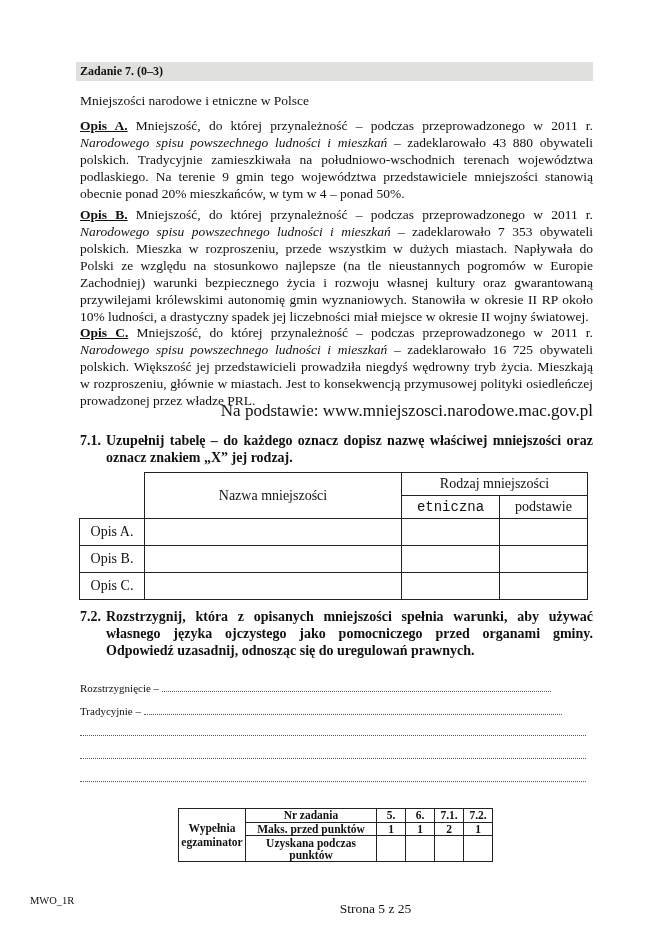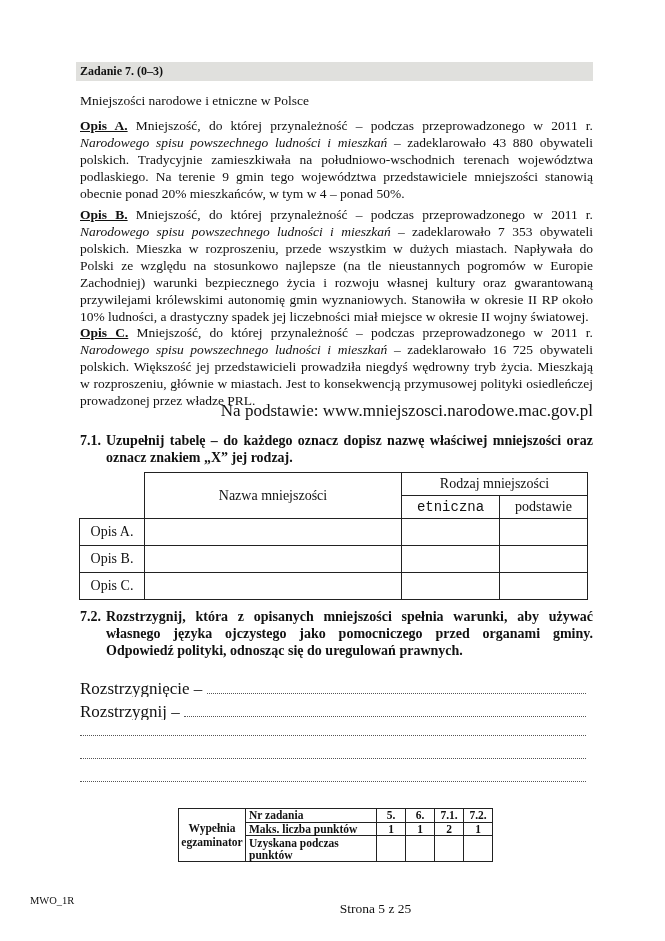--- a/index.html
+++ b/index.html
@@ -46,21 +46,21 @@
       border: 1px solid #222; padding: 0; text-align: center; vertical-align: middle;
       height: 22px;
     }
     table.answer td.blank { border: none; }
     table.answer td.rowlabel { width: 64px; height: 26px; }
     table.answer td.name-head { width: 256px; }
     table.answer td.eth { width: 97px; font-family: Liberation Mono, monospace; }
     table.answer td.nar { width: 87px; }
 
     .line {
-      left: 80px; width: 506px; font-size: 17px; line-height: 17px; white-space: nowrap; overflow: hidden;
+      left: 80px; width: 506px; font-size: 11px; line-height: 17px; white-space: nowrap; overflow: hidden;
     }
     .line .dots {
       display: inline-block; vertical-align: baseline; border-bottom: 1px dotted #555;
       height: 11px;
     }
     #l-roz { top: 680px; }
     #l-uza { top: 703px; }
     .dotline {
       left: 80px; width: 506px; height: 0; border-bottom: 1px dotted #555;
     }
@@ -72,21 +72,21 @@
       position: absolute; left: 178px; top: 808px;
       border-collapse: collapse; font-size: 11.5px; font-weight: bold;
     }
     table.score td {
       border: 1px solid #222; padding: 0 3px; height: 12px; line-height: 12px;
       vertical-align: middle;
     }
     table.score td.examiner {
       width: 62px; text-align: center; line-height: 14px; padding: 12px 2px;
     }
-    table.score td.rowname { width: 124px; text-align: left; }
+    table.score td.rowname { width: 124px; text-align: center; }
     table.score td.rowname.tall { height: 19px; }
     table.score td.col { width: 22px; text-align: center; }
 
     .code { left: 30px; top: 895px; font-size: 10.5px; font-weight: normal; }
     .pagenum { left: 0; width: 665px; top: 901px; text-align: center; font-size: 13.5px; padding-left: 43px; }
   </style>
 </head>
 <body>
 
 <div class="abs task-bar"></div>
@@ -137,45 +137,45 @@
     <td class="rowlabel">Opis C.</td>
     <td></td>
     <td></td>
     <td></td>
   </tr>
 </tbody>
   </table>
 
 <div class="abs q" id="q72">
   <span class="num">7.2.</span>
-  <span class="txt">Rozstrzygnij, która z opisanych mniejszości spełnia warunki, aby używać własnego języka ojczystego jako pomocniczego przed organami gminy. Odpowiedź polityki, odnosząc się do uregulowań prawnych.</span>
+  <span class="txt">Rozstrzygnij, która z opisanych mniejszości spełnia warunki, aby używać własnego języka ojczystego jako pomocniczego przed organami gminy. Odpowiedź uzasadnij, odnosząc się do uregulowań prawnych.</span>
 </div>
 
 <div class="abs line" id="l-roz">
   <span>Rozstrzygnięcie – </span><span class="dots" style="width:389px"></span>
 </div>
 <div class="abs line" id="l-uza">
-  <span>Rozstrzygnij – </span><span class="dots" style="width:418px"></span>
+  <span>Tradycyjnie – </span><span class="dots" style="width:418px"></span>
 </div>
 <div class="abs dotline" id="d1"></div>
 <div class="abs dotline" id="d2"></div>
 <div class="abs dotline" id="d3"></div>
 
 <table class="score">
   <tbody>
       <tr>
     <td class="examiner" rowspan="3">Wypełnia egzaminator</td>
     <td class="rowname">Nr zadania</td>
     <td class="col">5.</td>
     <td class="col">6.</td>
     <td class="col">7.1.</td>
     <td class="col">7.2.</td>
   </tr>
   <tr>
-    <td class="rowname">Maks. liczba punktów</td>
+    <td class="rowname">Maks. przed punktów</td>
     <td class="col">1</td>
     <td class="col">1</td>
     <td class="col">2</td>
     <td class="col">1</td>
   </tr>
   <tr>
     <td class="rowname tall">Uzyskana podczas punktów</td>
     <td class="col"></td>
     <td class="col"></td>
     <td class="col"></td>

